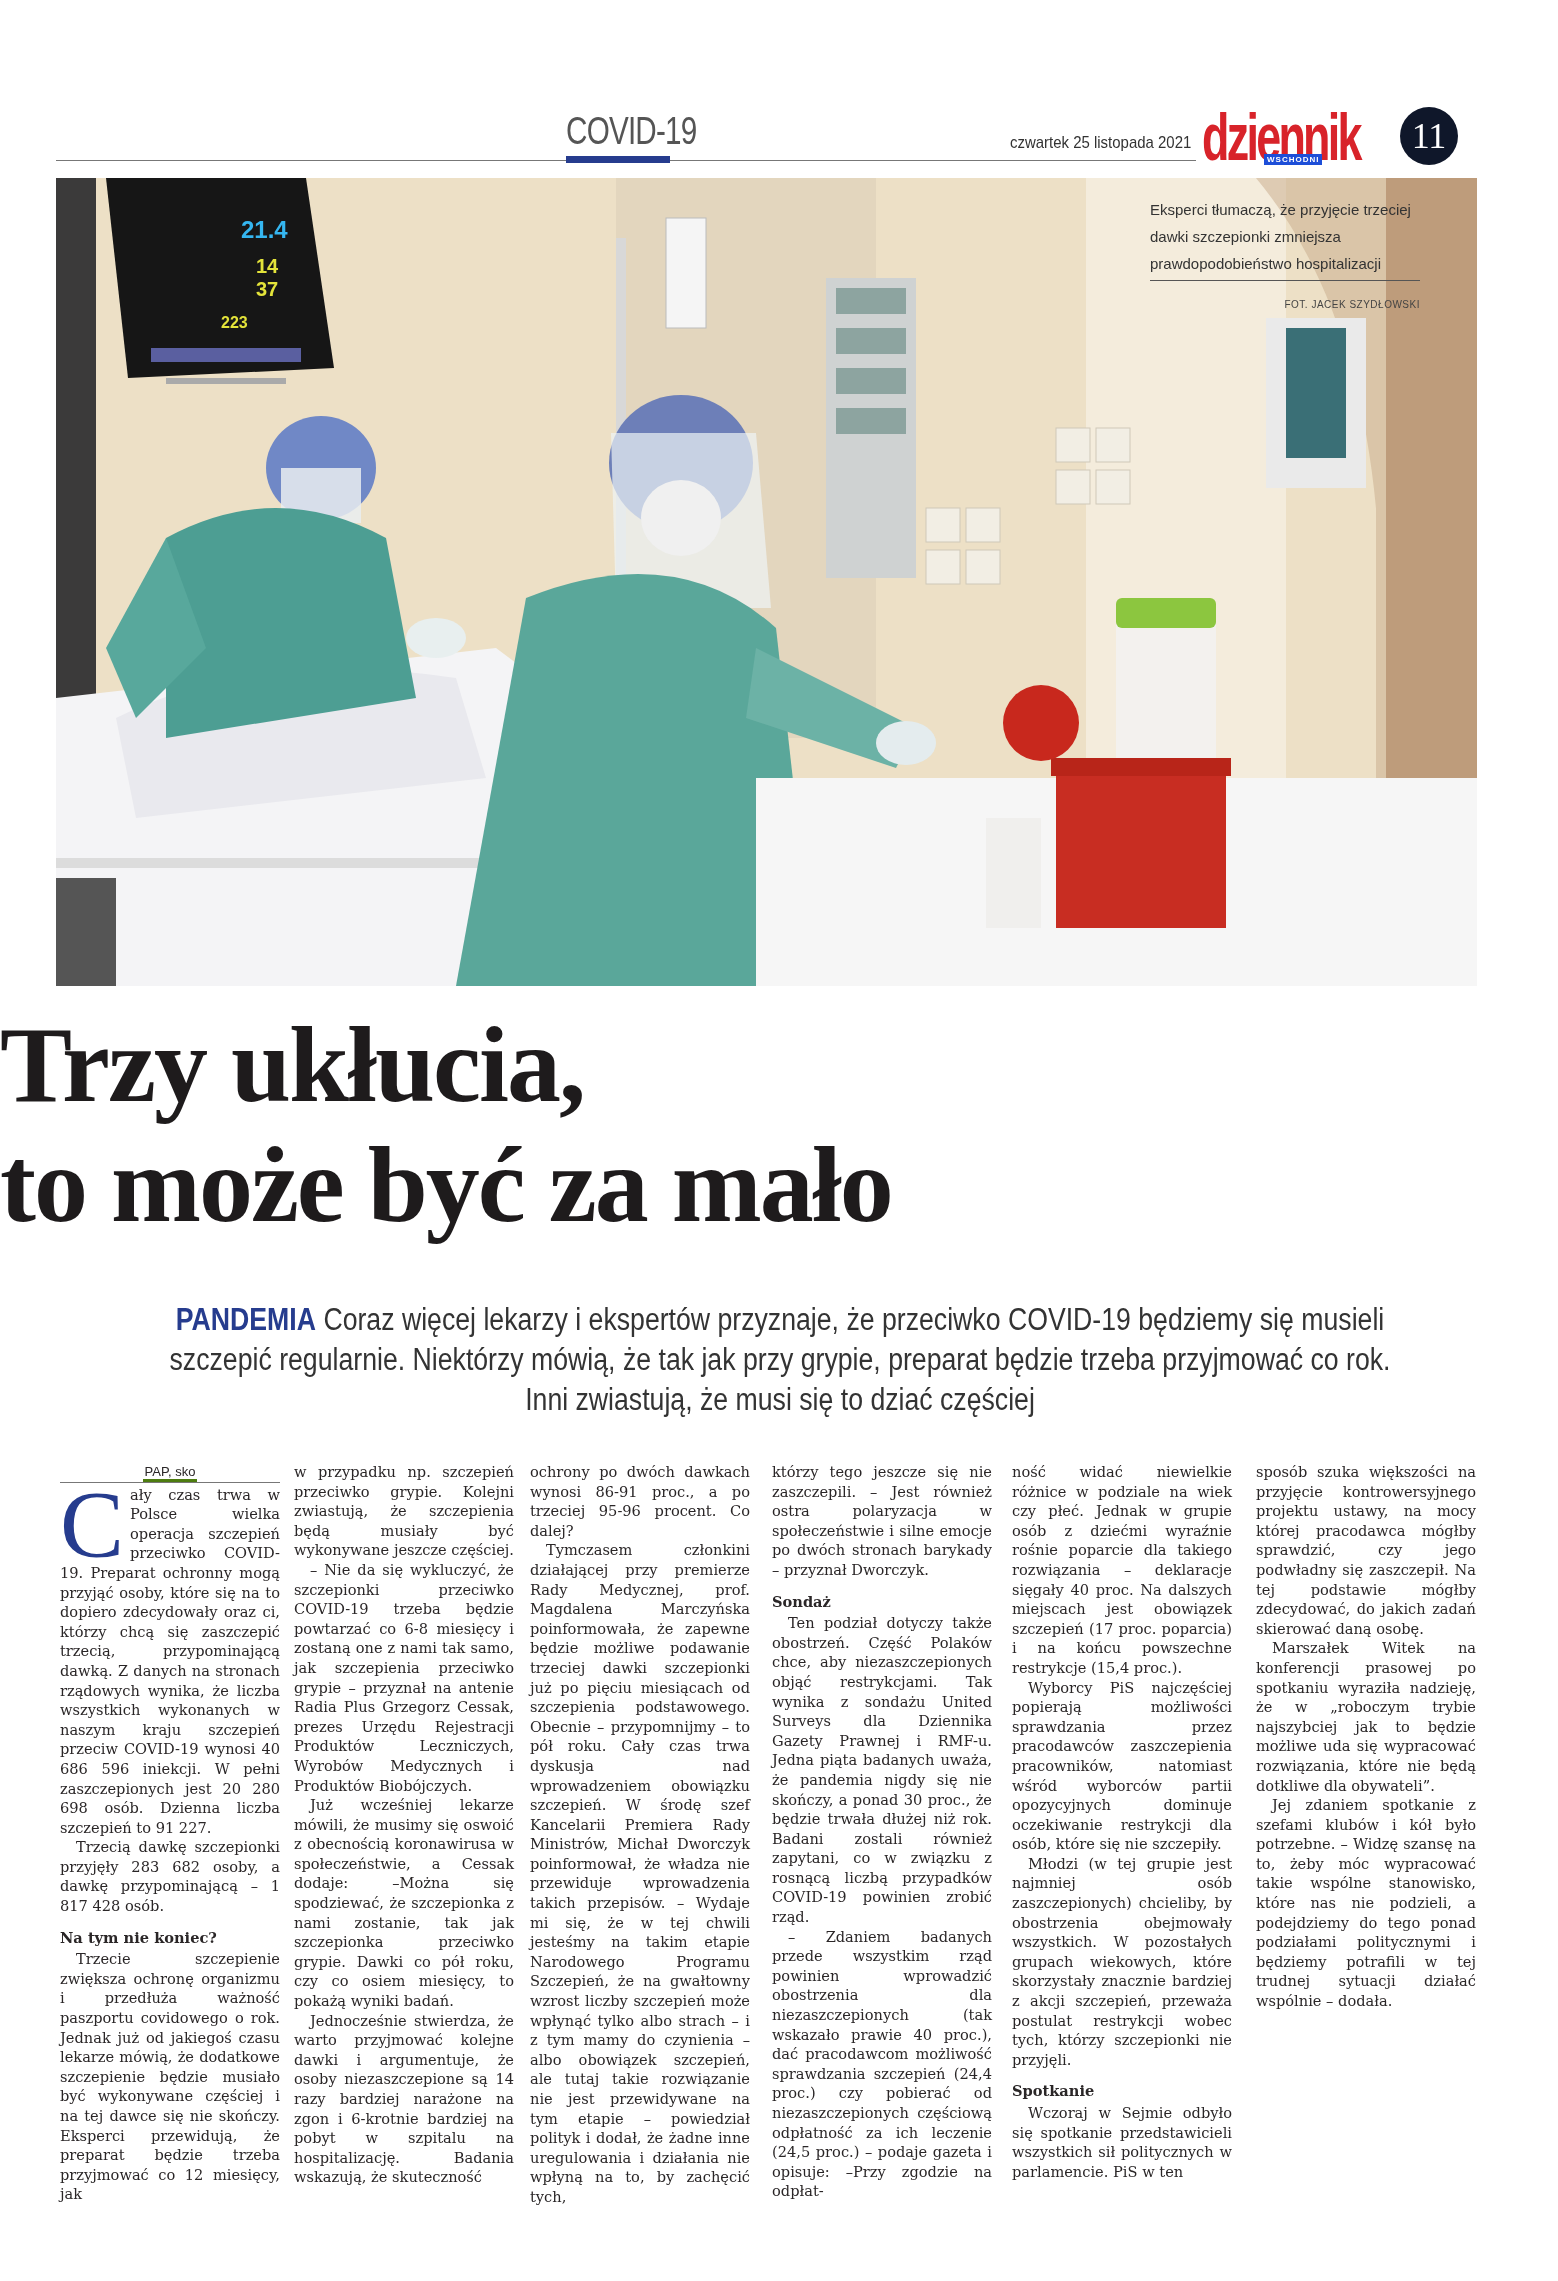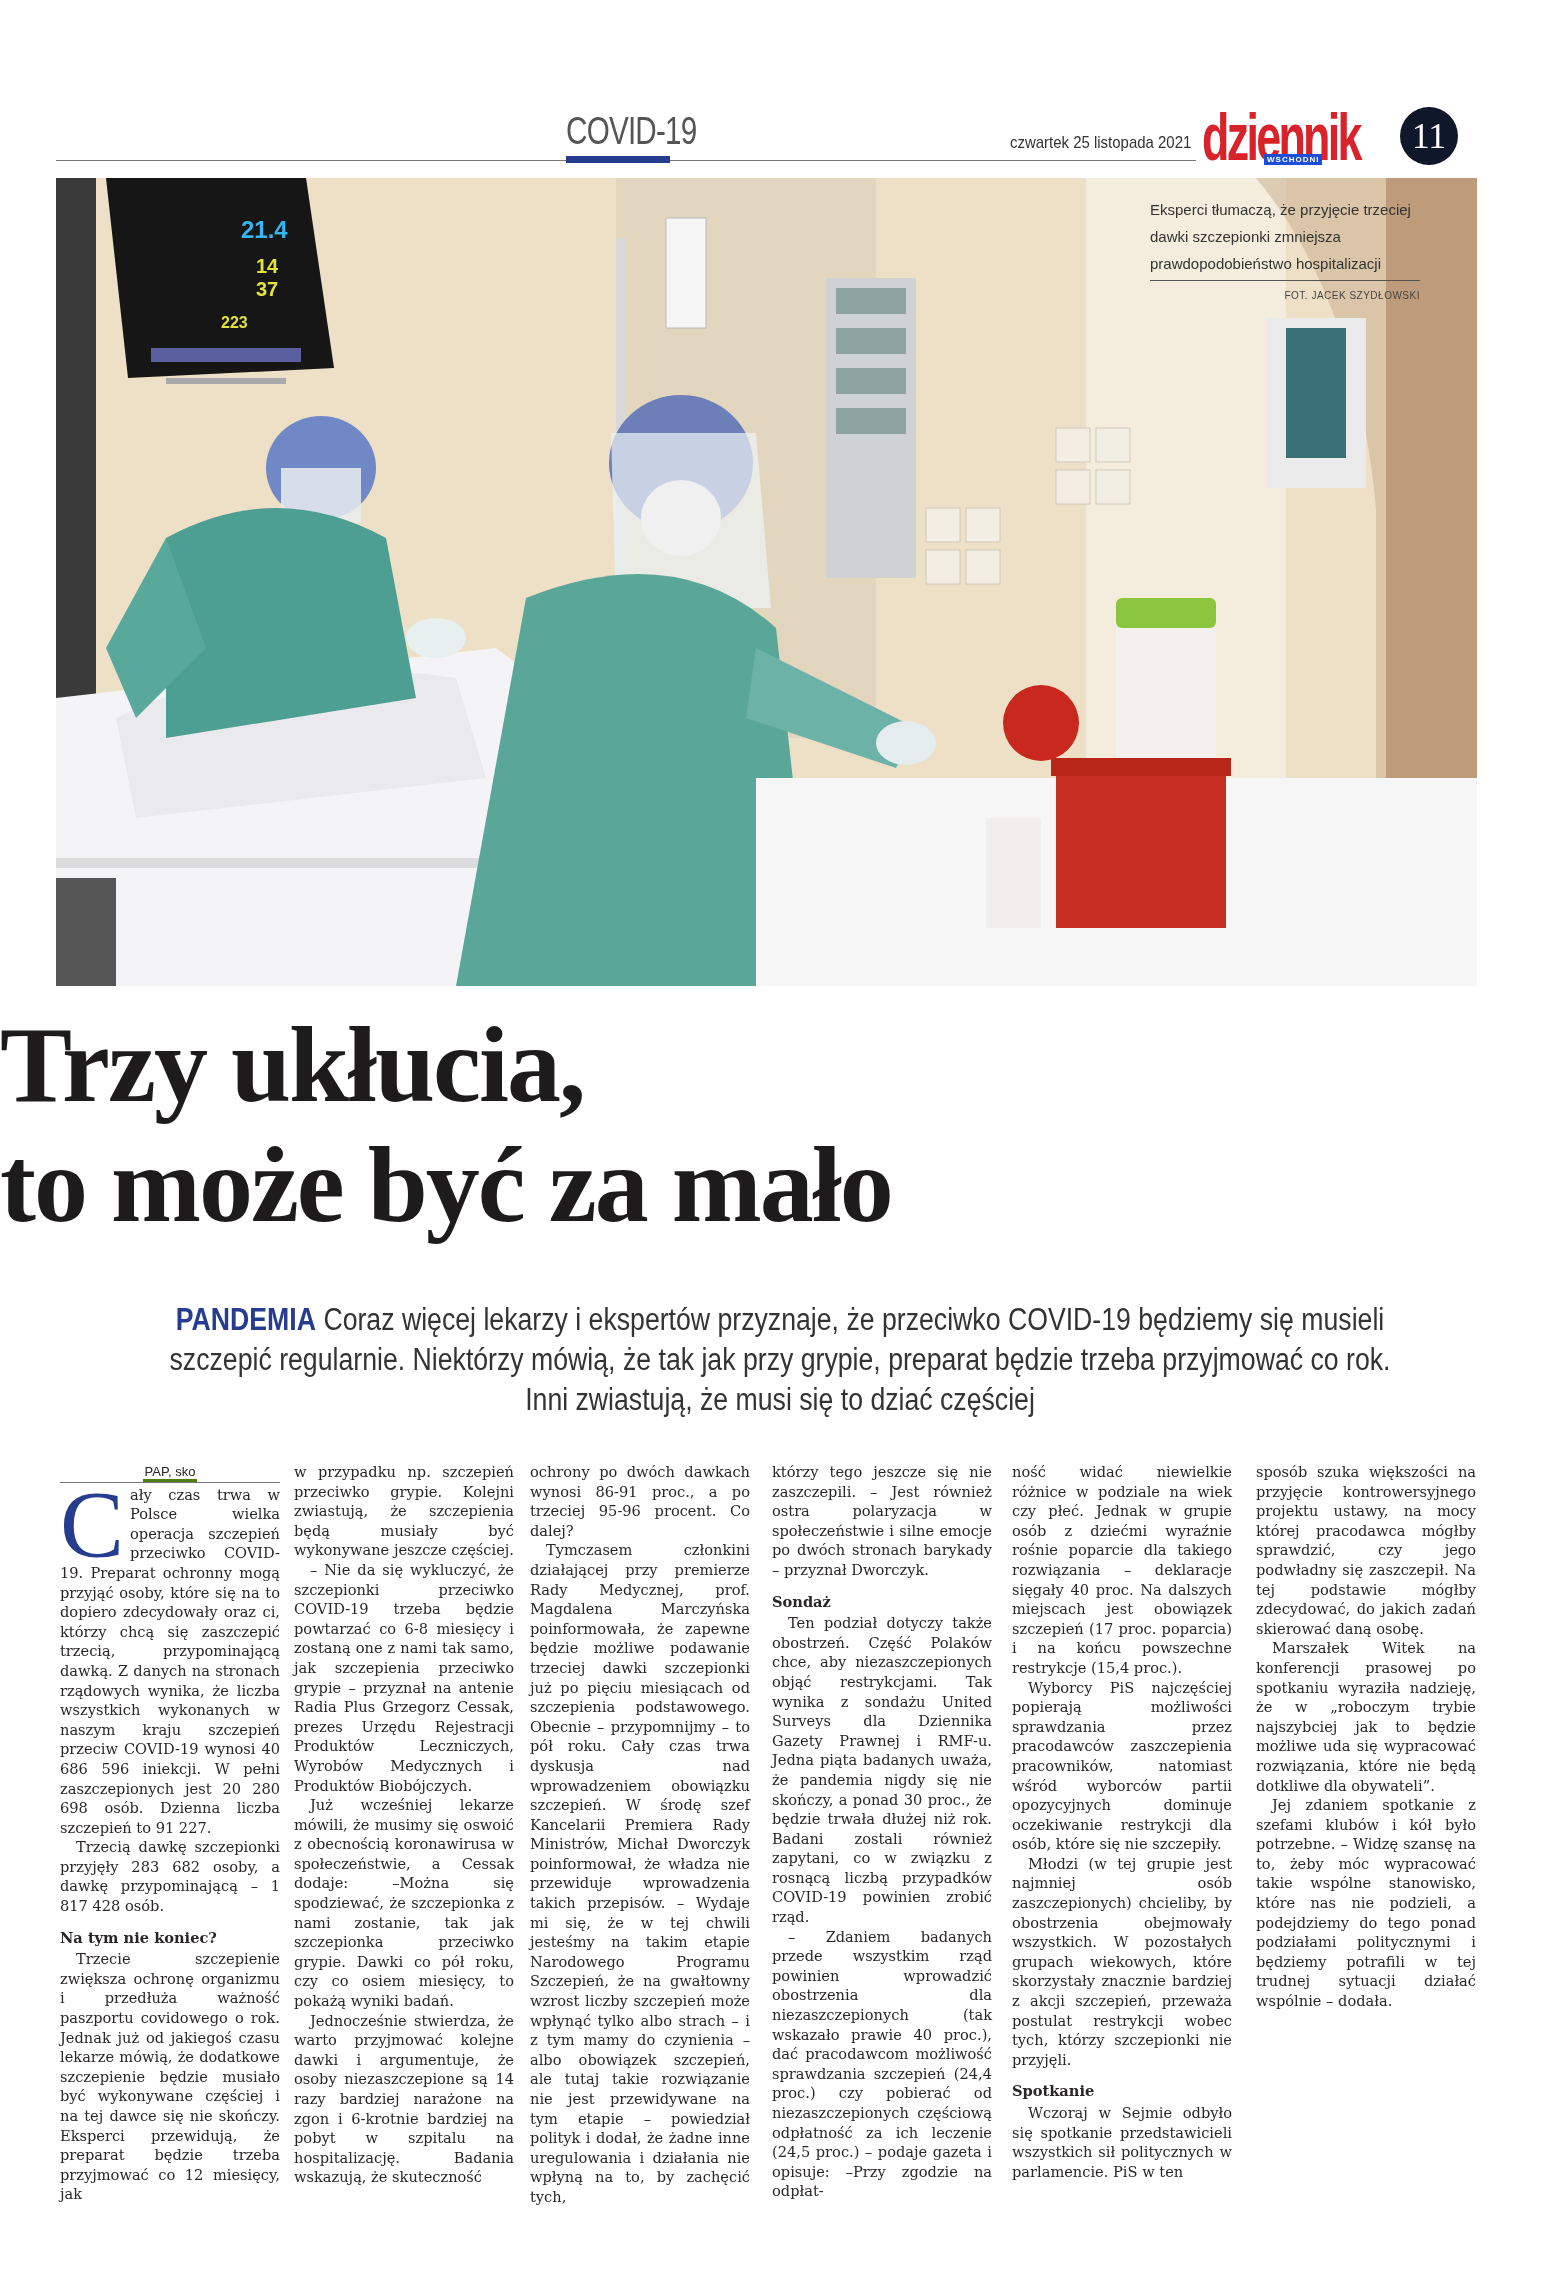--- a/index.html
+++ b/index.html
@@ -11,21 +11,21 @@
   .hdr .section-bar{position:absolute;left:566px;top:156px;width:104px;height:7px;background:#263c8e;}
   .hdr .date{position:absolute;left:1010px;top:133px;font-family:"Liberation Sans",sans-serif;font-size:17px;color:#333;transform:scaleX(0.88);transform-origin:left top;}
   .hdr .logo{position:absolute;left:1202px;top:104px;font-family:"Liberation Sans",sans-serif;font-weight:bold;font-size:66px;color:#d8232a;letter-spacing:-4px;line-height:1;transform:scaleX(0.68);transform-origin:left top;}
   .hdr .logo-sub{position:absolute;left:1264px;top:154px;background:#1d4ed8;color:#fff;font-family:"Liberation Sans",sans-serif;font-size:8px;font-weight:bold;letter-spacing:1px;padding:1px 3px;}
   .hdr .pagenum{position:absolute;left:1400px;top:107px;width:58px;height:58px;border-radius:50%;background:#0f172a;color:#fff;font-family:"Liberation Serif",serif;font-size:36px;text-align:center;line-height:58px;}
   
   .photo{position:absolute;left:56px;top:178px;width:1421px;height:808px;overflow:hidden;background:linear-gradient(90deg,#e9dcc2 0%,#efe2c8 40%,#f2e8d2 70%,#c6a88a 100%);}
   .photo svg{position:absolute;left:0;top:0;}
   .caption{position:absolute;left:1150px;top:196px;width:270px;font-family:"Liberation Sans",sans-serif;font-size:15px;line-height:27px;color:#333;}
   .caption .line{border-top:1px solid #555;margin-top:3px;}
-  .caption .credit{text-align:right;font-size:10px;letter-spacing:0.5px;color:#444;margin-top:1px;}
+  .caption .credit{text-align:right;font-size:10px;letter-spacing:0.5px;color:#444;margin-top:10px;}
   
   .headline{position:absolute;left:0;top:1005px;width:1558px;text-align:left;font-family:"Liberation Serif",serif;font-weight:bold;font-size:108px;line-height:120px;color:#1e1b1c;letter-spacing:-2px;}
   .headline span{display:block;}
   .lead{position:absolute;left:60px;top:1300px;width:1440px;text-align:center;font-family:"Liberation Sans",sans-serif;font-size:31px;line-height:40px;color:#333;transform:scaleX(0.86);transform-origin:center top;}
   .lead .kicker{color:#263c8e;font-weight:bold;}
   
   .col{position:absolute;top:1462px;width:220px;font-family:"DejaVu Serif",serif;font-size:14.6px;line-height:19.6px;color:#2a2627;text-align:justify;hyphens:manual;}
   .col p{margin:0;text-indent:16px;}
   .col p.noi{text-indent:0;}
   .col h4{margin:12px 0 2px 0;font-size:14.6px;font-weight:bold;font-family:"DejaVu Serif",serif;}

